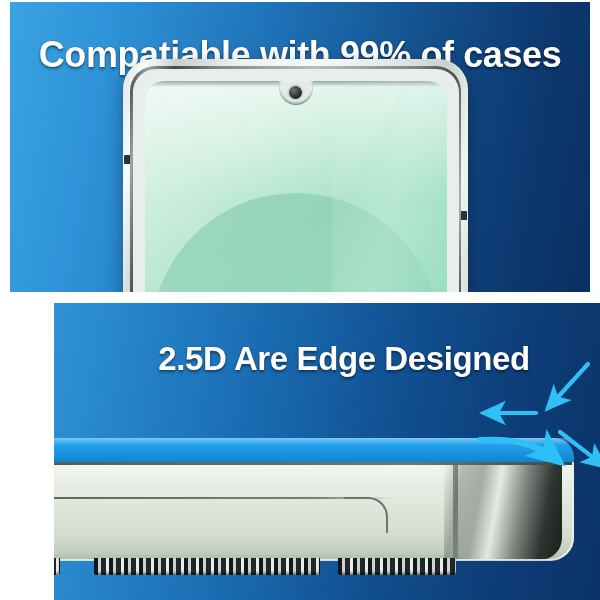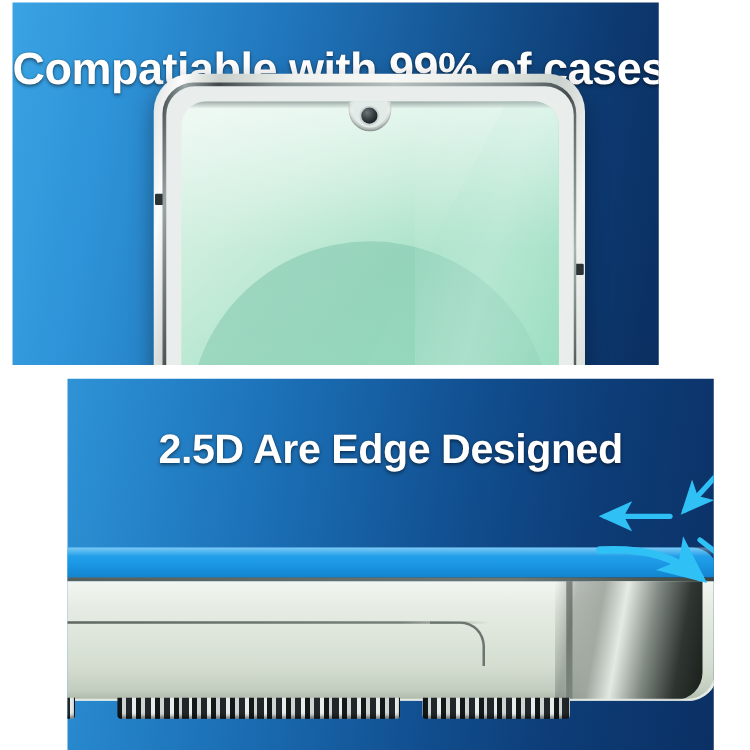--- a/index.html
+++ b/index.html
@@ -17,21 +17,21 @@
     position: relative;
     width: 600px;
     height: 600px;
     background: #ffffff;
   }
 
   
   .panel {
     position: absolute;
     left: 10px;
-    width: 517px;
+    width: 580px;
     overflow: hidden;
   }
   #panel-compatibility {
     top: 2px;
     height: 290px;
     background: linear-gradient(100deg,
         #3aa3e3 0%,
         #2e93d8 16%,
         #1f72b8 42%,
         #14528f 66%,

